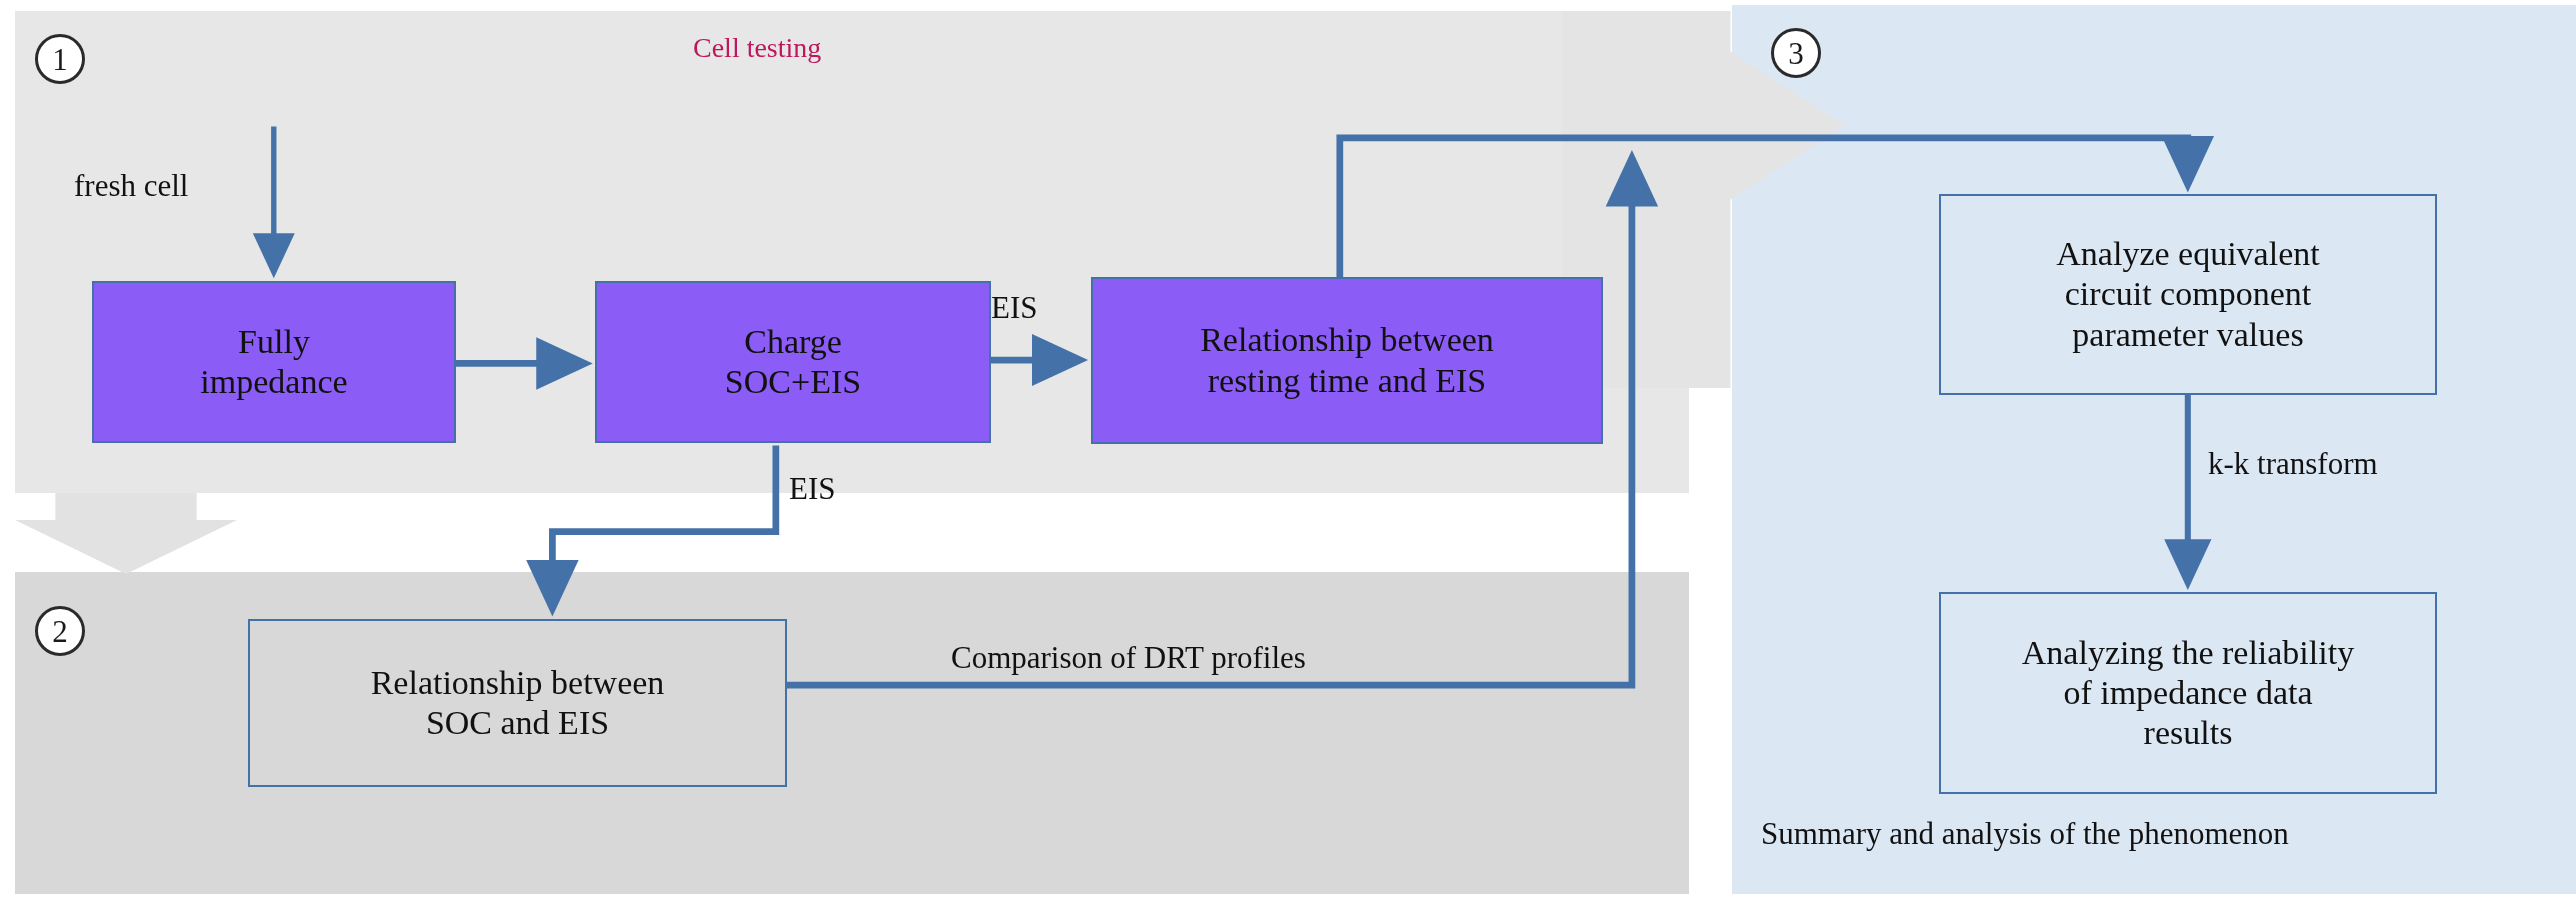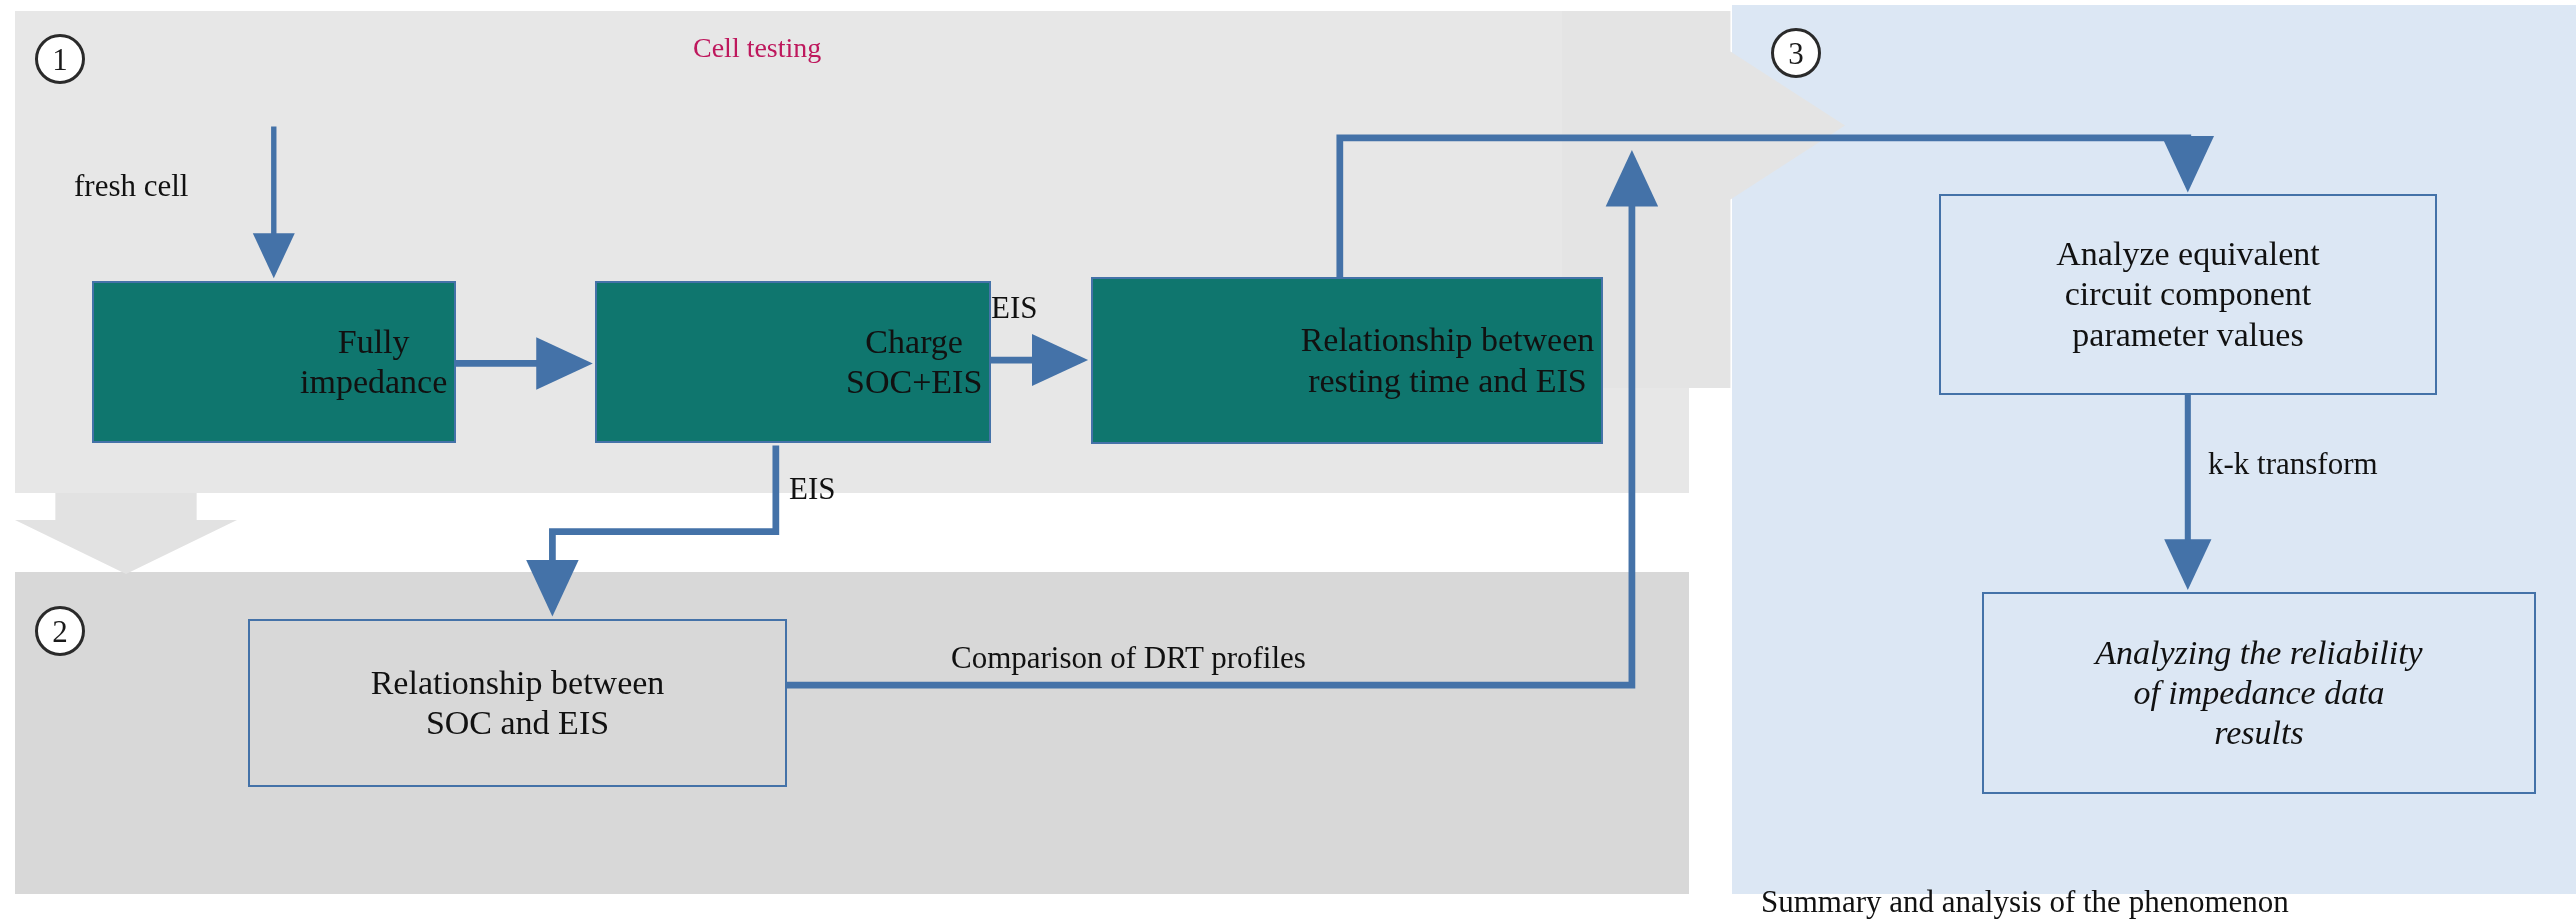--- a/index.html
+++ b/index.html
@@ -89,46 +89,46 @@
     color: #be185d;
     white-space: nowrap;
   }
   .caption {
     position: absolute;
     font-size: 31px;
     color: #111111;
     white-space: nowrap;
   }
   #caption-left  { left: 40px;   top: 840px; }
-  #caption-right { left: 1761px; top: 884px; }
+  #caption-right { left: 1761px; top: 816px; }
 
   
   .node {
     position: absolute;
     box-sizing: border-box;
     border: 2.7px solid #4472a8;
     display: flex;
     align-items: center;
     justify-content: center;
     text-align: center;
     font-size: 34px;
     line-height: 1.18;
     color: #111111;
     padding: 2.7px 6.7px;
   }
-  .node.gray  { background: #0f766e; justify-content: flex-end; }
+  .node.gray  { background: #8b5cf6; }
   .node.gray2 { background: #d8d8d8; }
   .node.blue  { background: #dce7f4; }
 
   #node-discharge  { left: 92px;  top: 281px; width: 364px;  height: 162px; }
   #node-charge     { left: 595px;  top: 281px; width: 396px;  height: 162px; }
   #node-resting    { left: 1091px; top: 277px; width: 512px;  height: 167px; }
   #node-soc-eis    { left: 248px;  top: 619px; width: 539px;  height: 168px; }
   #node-analyze    { left: 1939px; top: 194px; width: 498px;  height: 201px; }
-  #node-reliability{ left: 1982px; top: 592px; width: 554px;  height: 202px; font-style: italic; }
+  #node-reliability{ left: 1939px; top: 592px; width: 498px;  height: 202px; }
 
   
   .edge-label {
     position: absolute;
     font-size: 31px;
     color: #111111;
     white-space: nowrap;
   }
   #label-eis-1    { left: 991px; top: 290px; }
   #label-eis-2    { left: 789px; top: 471px; }

